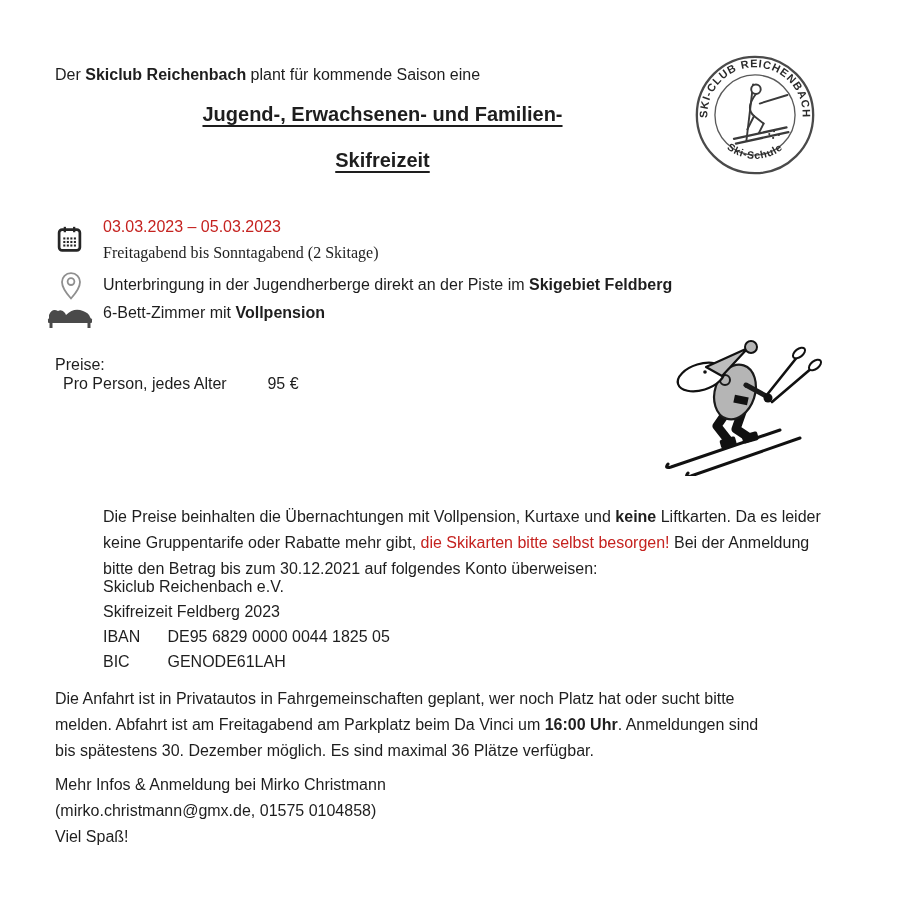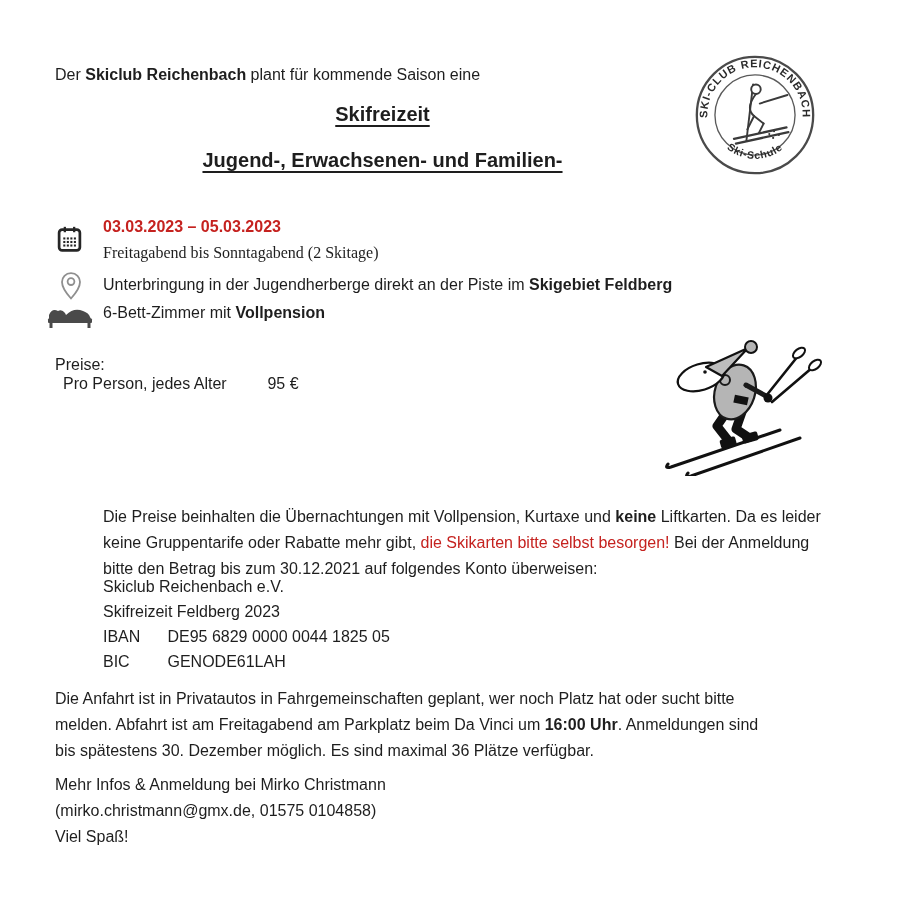--- a/index.html
+++ b/index.html
@@ -13,42 +13,42 @@
   .red{color:#c5221f;font-weight:inherit;}
   .intro{left:55px;top:62px;width:650px;}
   .title-wrap{left:55px;top:102px;width:655px;text-align:center;}
   .title-line{font-size:20px;font-weight:700;line-height:24px;margin-bottom:22px;}
   .title-line span{text-decoration:underline;text-decoration-thickness:2px;text-underline-offset:4px;}
   .logo{left:693px;top:53px;width:124px;height:124px;}
   .details{left:55px;top:214px;width:760px;}
   .detail-row{position:absolute;left:0;}
   .detail-icon{position:absolute;}
   .detail-text{position:absolute;left:48px;white-space:nowrap;}
-  .date-red{color:#c5221f;font-weight:700;}
+  .date-red{color:#c5221f;font-weight:400;}
   .preise{left:55px;top:352px;}
   .price-row{left:63px;top:371px;width:400px;}
   .price-label{display:inline-block;width:200px;}
   .skier{left:658px;top:338px;width:168px;height:138px;}
   .para{left:55px;top:0;width:760px;}
   .p1{top:504px;margin-left:48px;}
   .bank{left:55px;top:574px;line-height:25px;margin-left:48px;}
   .bank-label{display:inline-block;width:60px;}
   .p2{top:686px;}
   .footer{left:55px;top:772px;line-height:26px;}
 </style>
 </head>
 <body>
 
 <div class="page">
 
   <div class="abs intro"><span>Der </span><span class="b">Skiclub Reichenbach</span><span> plant für kommende Saison eine</span></div>
 
   <div class="abs title-wrap">
+    <div class="title-line"><span>Jugend-, Erwachsenen- und Familien-</span></div>
     <div class="title-line"><span>Skifreizeit</span></div>
-    <div class="title-line"><span>Jugend-, Erwachsenen- und Familien-</span></div>
   </div>
 
   <div class="abs logo">
     <svg viewBox="0 0 130 130" width="124" height="124">
       <circle cx="65" cy="65" r="61" fill="#fff" stroke="#4a4a4a" stroke-width="2.4"></circle>
       <circle cx="65" cy="65" r="42" fill="#fff" stroke="#5a5a5a" stroke-width="1.4"></circle>
       <defs>
         <path id="arcTop" d="M 16.7 77.9 A 50 50 0 1 1 113.3 77.9" fill="none"></path>
         <path id="arcBottom" d="M 29.8 94.6 A 46 46 0 0 0 100.2 94.6" fill="none"></path>
       </defs>

